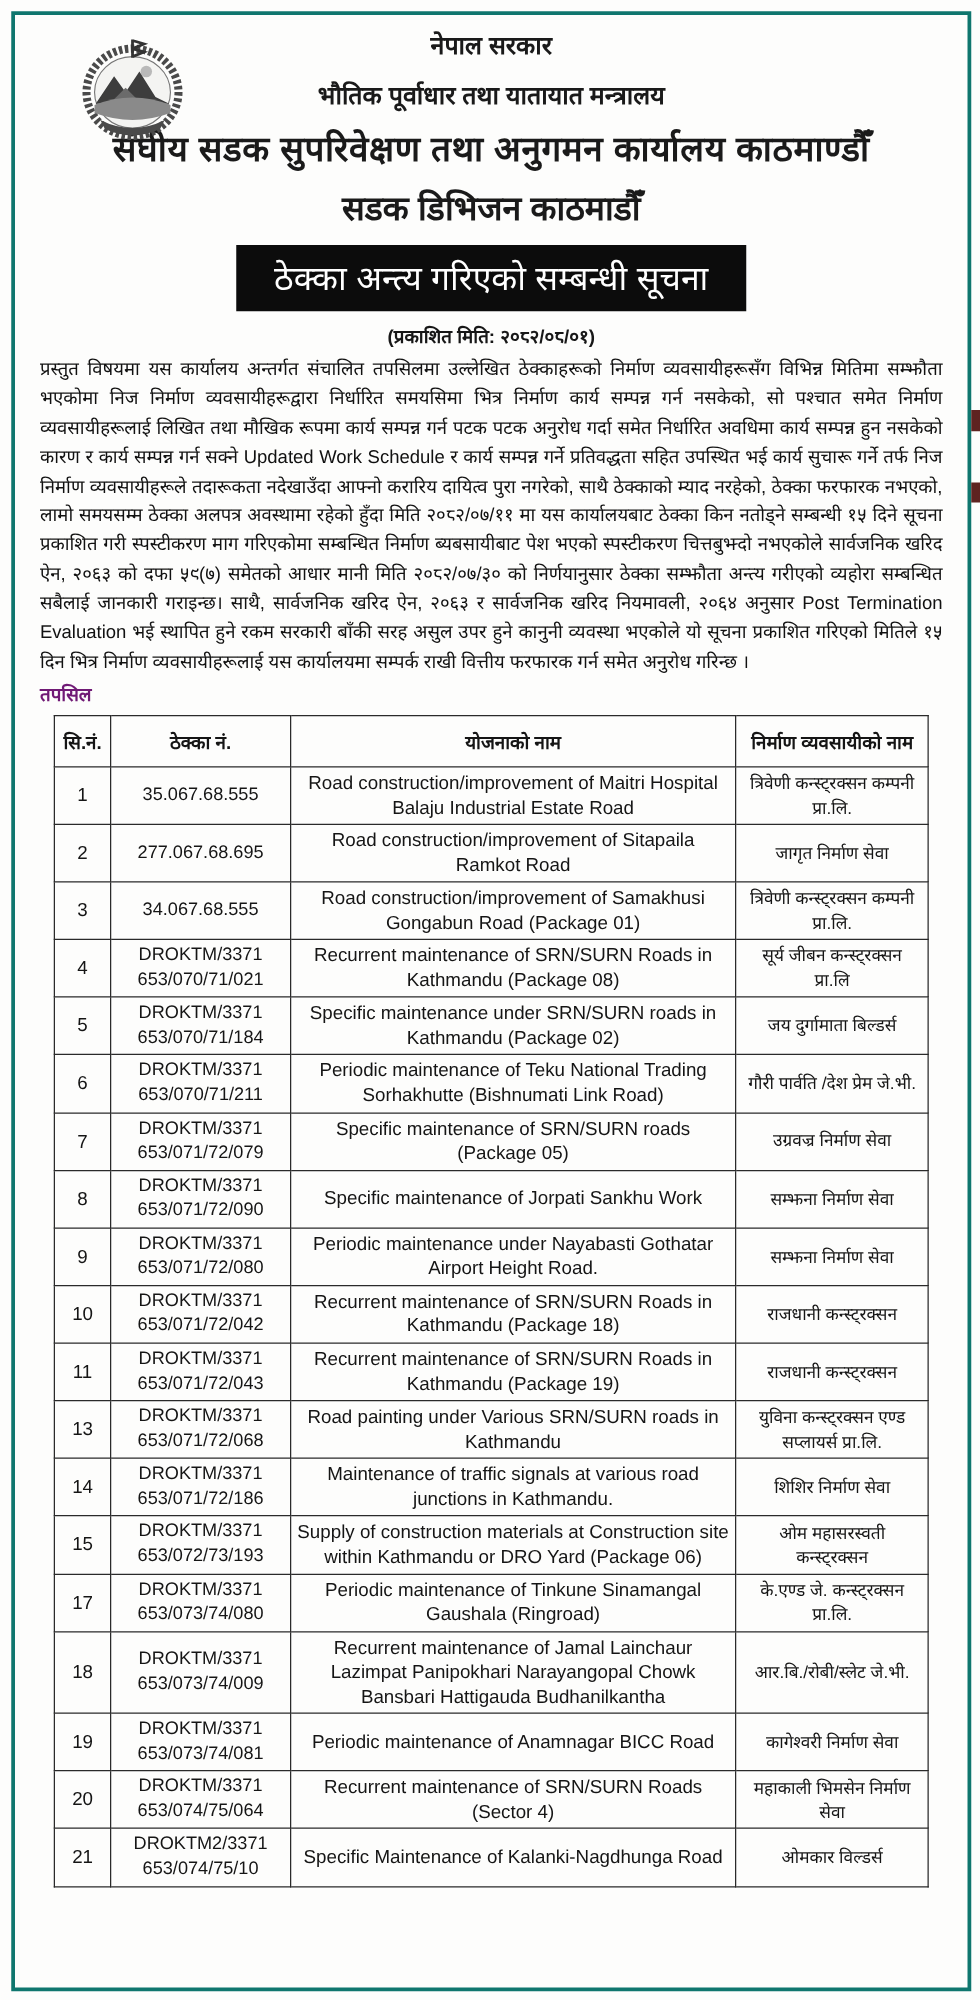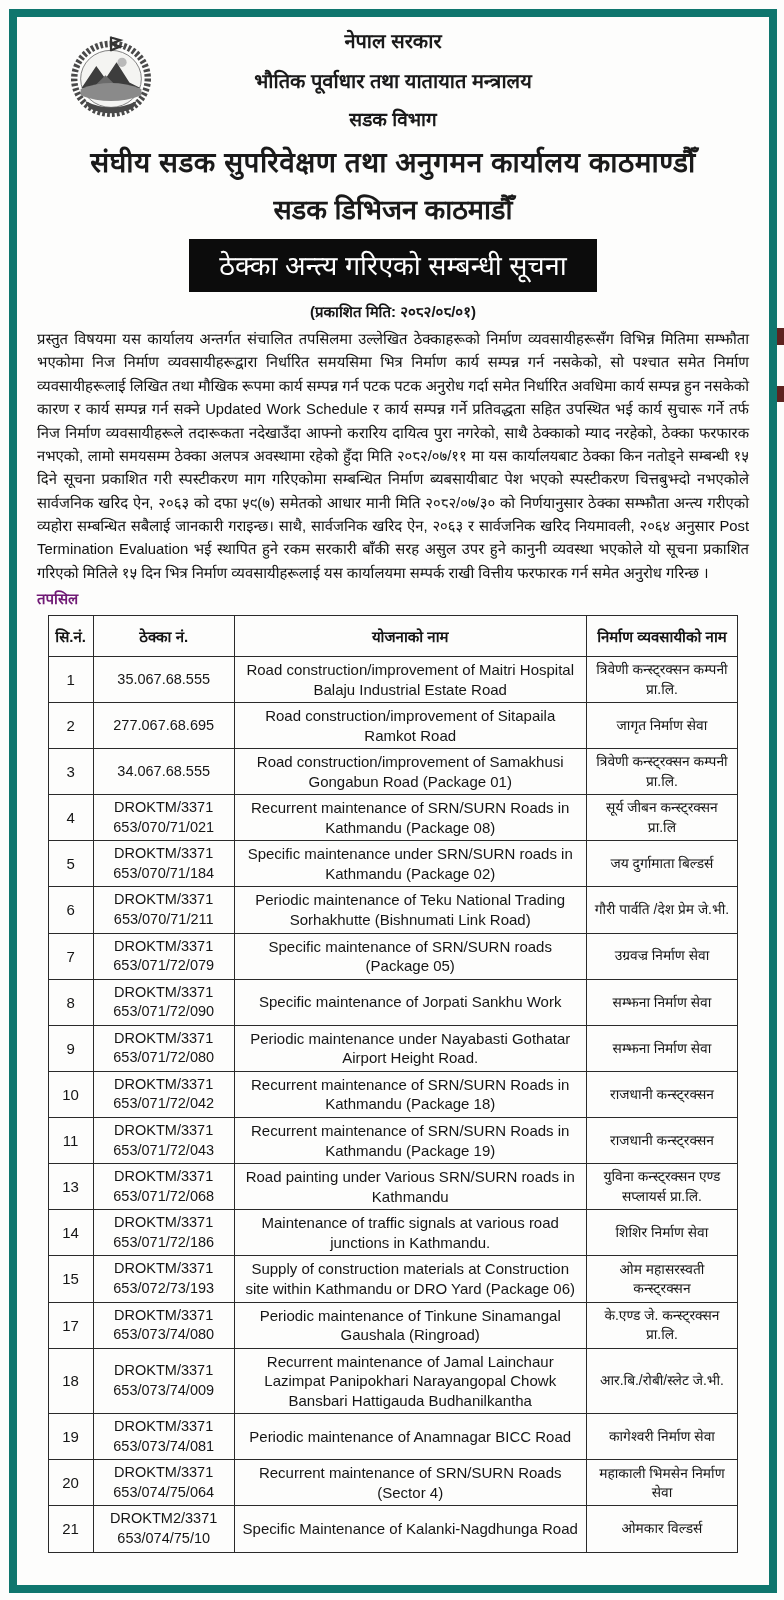--- a/index.html
+++ b/index.html
@@ -8,21 +8,21 @@
   .page {
     position: relative;
     width: 784px; height: 1600px;
     margin: 0 auto;
     background: #fdfdfc;
     overflow: hidden;
   }
   .frame {
     position: absolute;
     left: 9px; top: 9px; right: 7px; bottom: 7px;
-    border: 8px solid #0f766e;
+    border: 3px solid #0f766e;
     padding: 8px 20px 6px 20px;
   }
   
   .hdr { position: relative; text-align: center; }
   .emblem {
     position: absolute; left: 28px; top: 4px;
     width: 92px; height: 92px;
   }
   .h-line { font-weight: bold; color: #1a1a1a; }
   .h-govt      { font-size: 20px; margin-top: 2px; }
@@ -99,21 +99,20 @@
 
           <path d="M17 63 Q50 50 83 63 L83 70 Q50 82 17 70 Z" fill="#8a8a8a"></path>
 
           <path d="M22 76 Q50 90 78 76 L74 84 Q50 95 26 84 Z" fill="#4a4a4a"></path>
 
           <path d="M50 6 L50 22 M50 7 L60 10 L50 14 M50 14 L60 17 L50 21" fill="none" stroke="#333" stroke-width="2.4"></path>
         </svg>
       </span>
       <div class="h-line h-govt">नेपाल सरकार</div>
       <div class="h-line h-ministry">भौतिक पूर्वाधार तथा यातायात मन्त्रालय</div>
-      <div class="h-line h-dept">सडक विभाग</div>
       <div class="h-line h-office">संघीय सडक सुपरिवेक्षण तथा अनुगमन कार्यालय काठमाण्डौँ</div>
       <div class="h-line h-division">सडक डिभिजन काठमाडौँ</div>
       <div>
         <span class="banner">ठेक्का अन्त्य गरिएको सम्बन्धी सूचना</span>
       </div>
       <div class="pubdate">(प्रकाशित मिति: २०८२/०८/०१)</div>
     </div>
 
     <p class="notice-par">प्रस्तुत विषयमा यस कार्यालय अन्तर्गत संचालित तपसिलमा उल्लेखित ठेक्काहरूको निर्माण व्यवसायीहरूसँग विभिन्न मितिमा सम्झौता भएकोमा निज निर्माण व्यवसायीहरूद्वारा निर्धारित समयसिमा भित्र निर्माण कार्य सम्पन्न गर्न नसकेको, सो पश्चात समेत निर्माण व्यवसायीहरूलाई लिखित तथा मौखिक रूपमा कार्य सम्पन्न गर्न पटक पटक अनुरोध गर्दा समेत निर्धारित अवधिमा कार्य सम्पन्न हुन नसकेको कारण र कार्य सम्पन्न गर्न सक्ने Updated Work Schedule र कार्य सम्पन्न गर्ने प्रतिवद्धता सहित उपस्थित भई कार्य सुचारू गर्ने तर्फ निज निर्माण व्यवसायीहरूले तदारूकता नदेखाउँदा आफ्नो करारिय दायित्व पुरा नगरेको, साथै ठेक्काको म्याद नरहेको, ठेक्का फरफारक नभएको, लामो समयसम्म ठेक्का अलपत्र अवस्थामा रहेको हुँदा मिति २०८२/०७/११ मा यस कार्यालयबाट ठेक्का किन नतोड्ने सम्बन्धी १५ दिने सूचना प्रकाशित गरी स्पस्टीकरण माग गरिएकोमा सम्बन्धित निर्माण ब्यबसायीबाट पेश भएको स्पस्टीकरण चित्तबुझ्दो नभएकोले सार्वजनिक खरिद ऐन, २०६३ को दफा ५९(७) समेतको आधार मानी मिति २०८२/०७/३० को निर्णयानुसार ठेक्का सम्झौता अन्त्य गरीएको व्यहोरा सम्बन्धित सबैलाई जानकारी गराइन्छ। साथै, सार्वजनिक खरिद ऐन, २०६३ र सार्वजनिक खरिद नियमावली, २०६४ अनुसार Post Termination Evaluation भई स्थापित हुने रकम सरकारी बाँकी सरह असुल उपर हुने कानुनी व्यवस्था भएकोले यो सूचना प्रकाशित गरिएको मितिले १५ दिन भित्र निर्माण व्यवसायीहरूलाई यस कार्यालयमा सम्पर्क राखी वित्तीय फरफारक गर्न समेत अनुरोध गरिन्छ ।</p>
 

